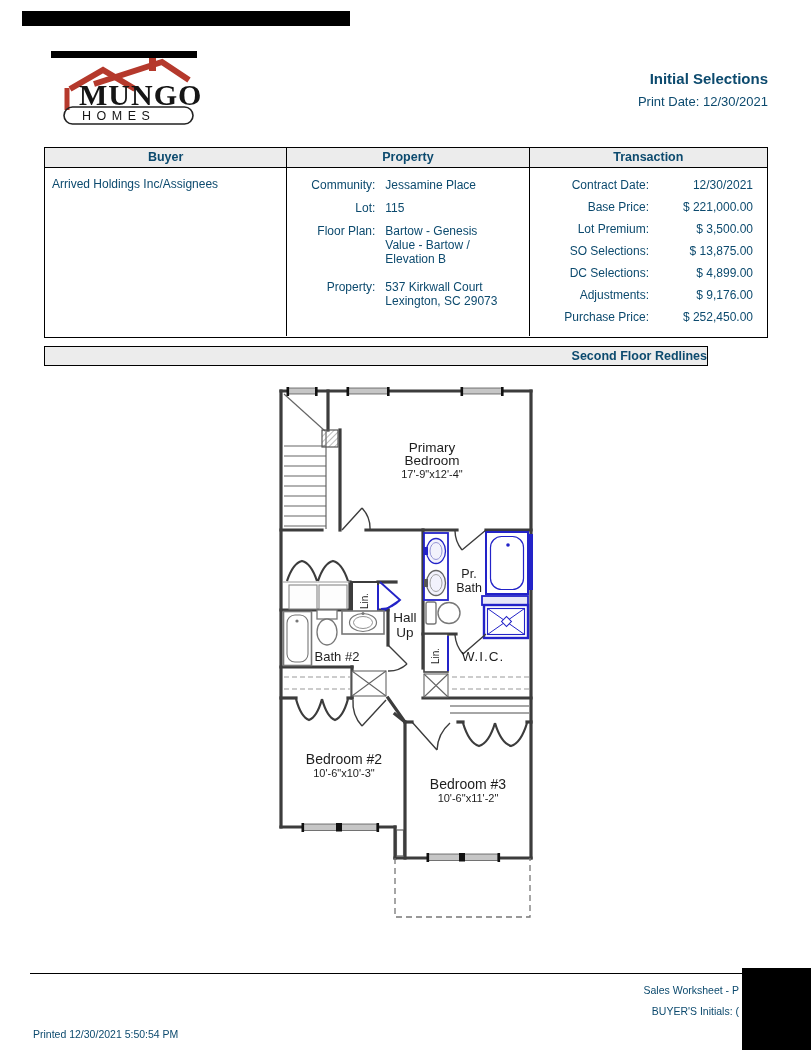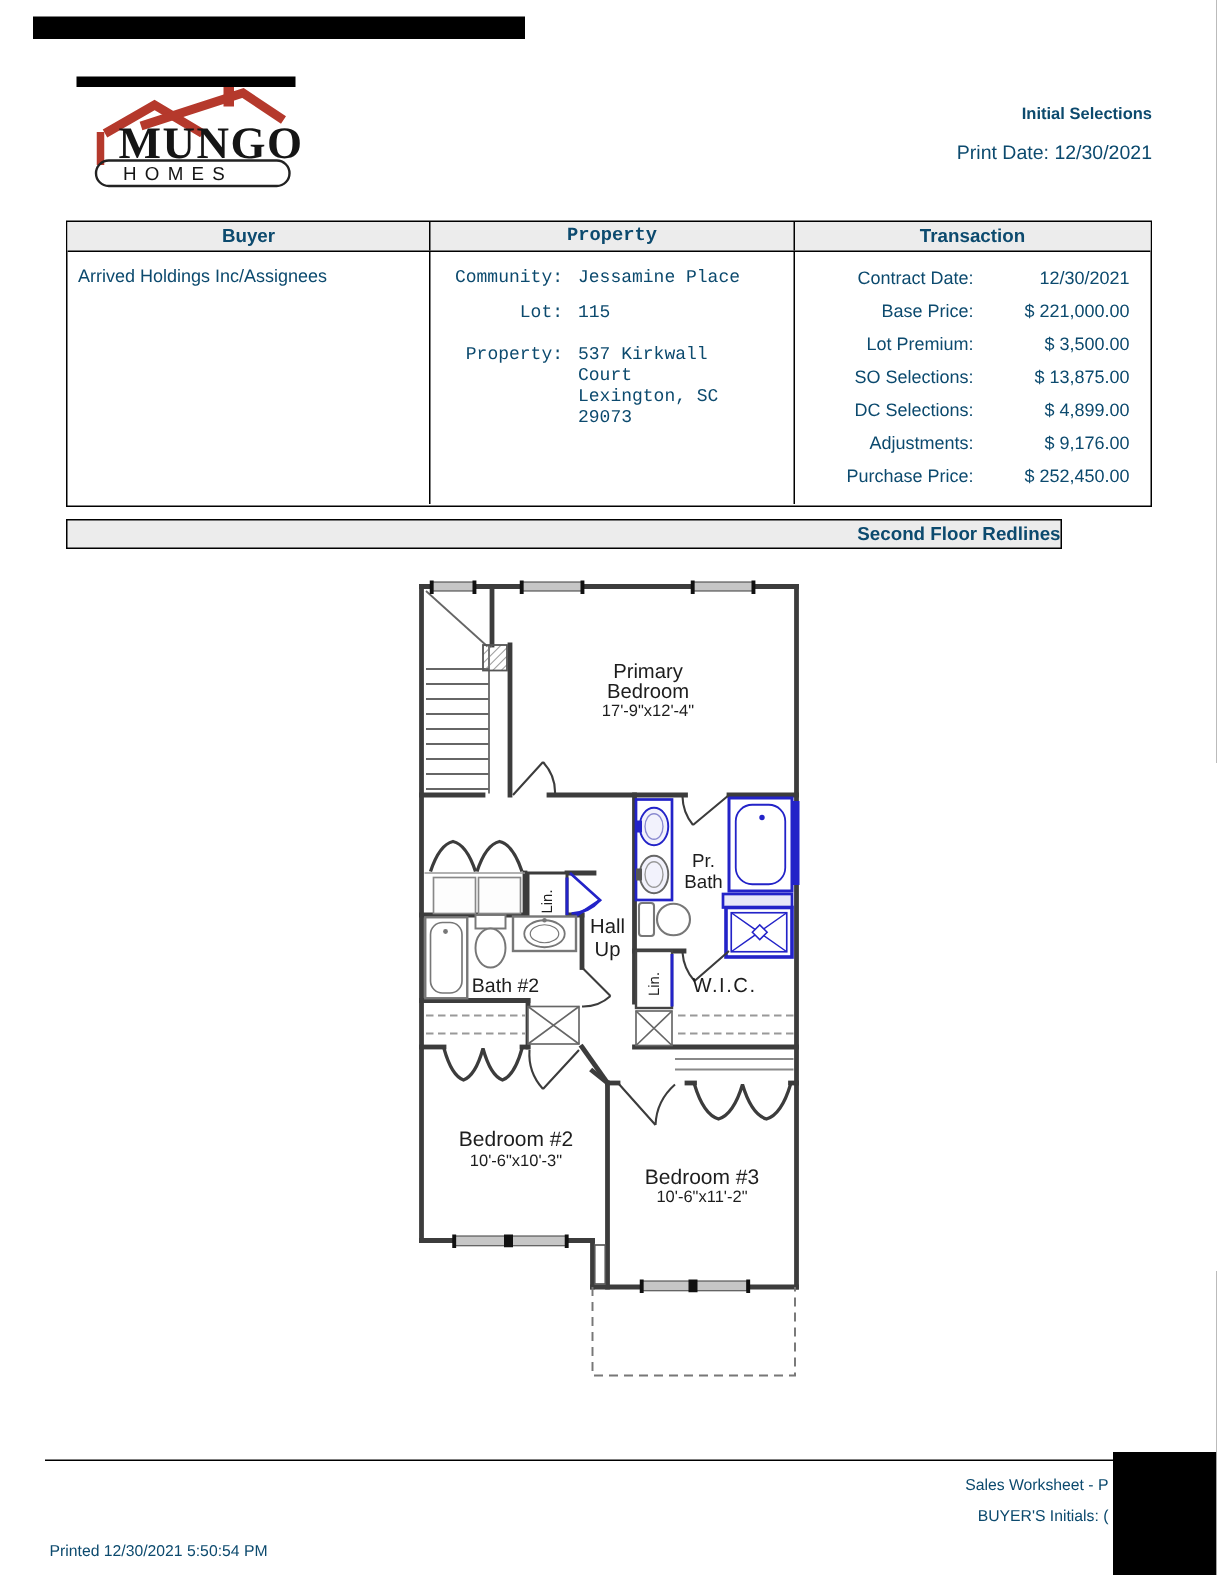--- a/index.html
+++ b/index.html
@@ -1,30 +1,30 @@
 <!DOCTYPE html>
 <html><head>
 <meta charset="utf-8">
 <style>
   html,body{margin:0;padding:0;background:#888;}
   .page{position:relative;width:811px;height:1050px;background:#ffffff;
         font-family:"Liberation Sans",sans-serif;color:#0c4a6e;overflow:hidden;margin:0 auto;}
   .abs{position:absolute;}
   .redact{background:#000;}
   
-  .hdr-title{top:70px;right:43px;font-size:11px;font-weight:bold;}
+  .hdr-title{top:70px;right:43px;font-size:15px;font-weight:bold;}
   .hdr-date{top:94px;right:43px;font-size:13px;text-align:right;}
   
   .stable{left:44px;top:147px;width:724px;height:191px;border:1.6px solid #000;box-sizing:border-box;}
   .thead{display:flex;height:20px;background:#ececec;border-bottom:1.6px solid #000;box-sizing:border-box;}
   .thead .th{font-size:12.5px;font-weight:bold;text-align:center;line-height:19px;box-sizing:border-box;}
   .tbody{display:flex;height:168px;}
   .col{box-sizing:border-box;}
   .c1{width:243px;border-right:1.6px solid #000;}
-  .c2{width:243px;border-right:1.6px solid #000;font-family:Liberation Mono, monospace;}
+  .c2{width:243px;border-right:1.6px solid #000;}
   .c3{width:238px;}
   .buyer-name{font-size:12px;padding:9px 6px 0 7px;}
   .prow{display:flex;font-size:12px;}
   .prow .pl{width:88px;text-align:right;margin-right:10px;flex:none;}
   .prow .pv{width:118px;white-space:pre-line;}
   .trow{display:flex;font-size:12px;}
   .trow .tl{flex:1;text-align:right;}
   .trow .tv{width:104px;text-align:right;padding-right:14px;flex:none;}
   
   .secbar{left:44px;top:346px;width:664px;height:20px;border:1.4px solid #000;background:#ececec;
@@ -67,20 +67,24 @@
         <div class="buyer-name">Arrived Holdings Inc/Assignees</div>
       </div>
       <div class="col c2">
         <div class="prow" style="margin-top:10px;">
           <span class="pl">Community:</span>
           <span class="pv">Jessamine Place</span>
         </div>
         <div class="prow" style="margin-top:9px;">
           <span class="pl">Lot:</span>
           <span class="pv">115</span>
+        </div>
+        <div class="prow" style="margin-top:9px;">
+          <span class="pl">Floor Plan:</span>
+          <span class="pv" style="width:112px;">Bartow - Genesis Value - Bartow / Elevation B</span>
         </div>
         <div class="prow" style="margin-top:14px;">
           <span class="pl">Property:</span>
           <span class="pv">537 Kirkwall Court
 Lexington, SC 29073</span>
         </div>
       </div>
       <div class="col c3">
         <div class="trow" style="margin-top:10px;">
           <span class="tl">Contract Date:</span>

